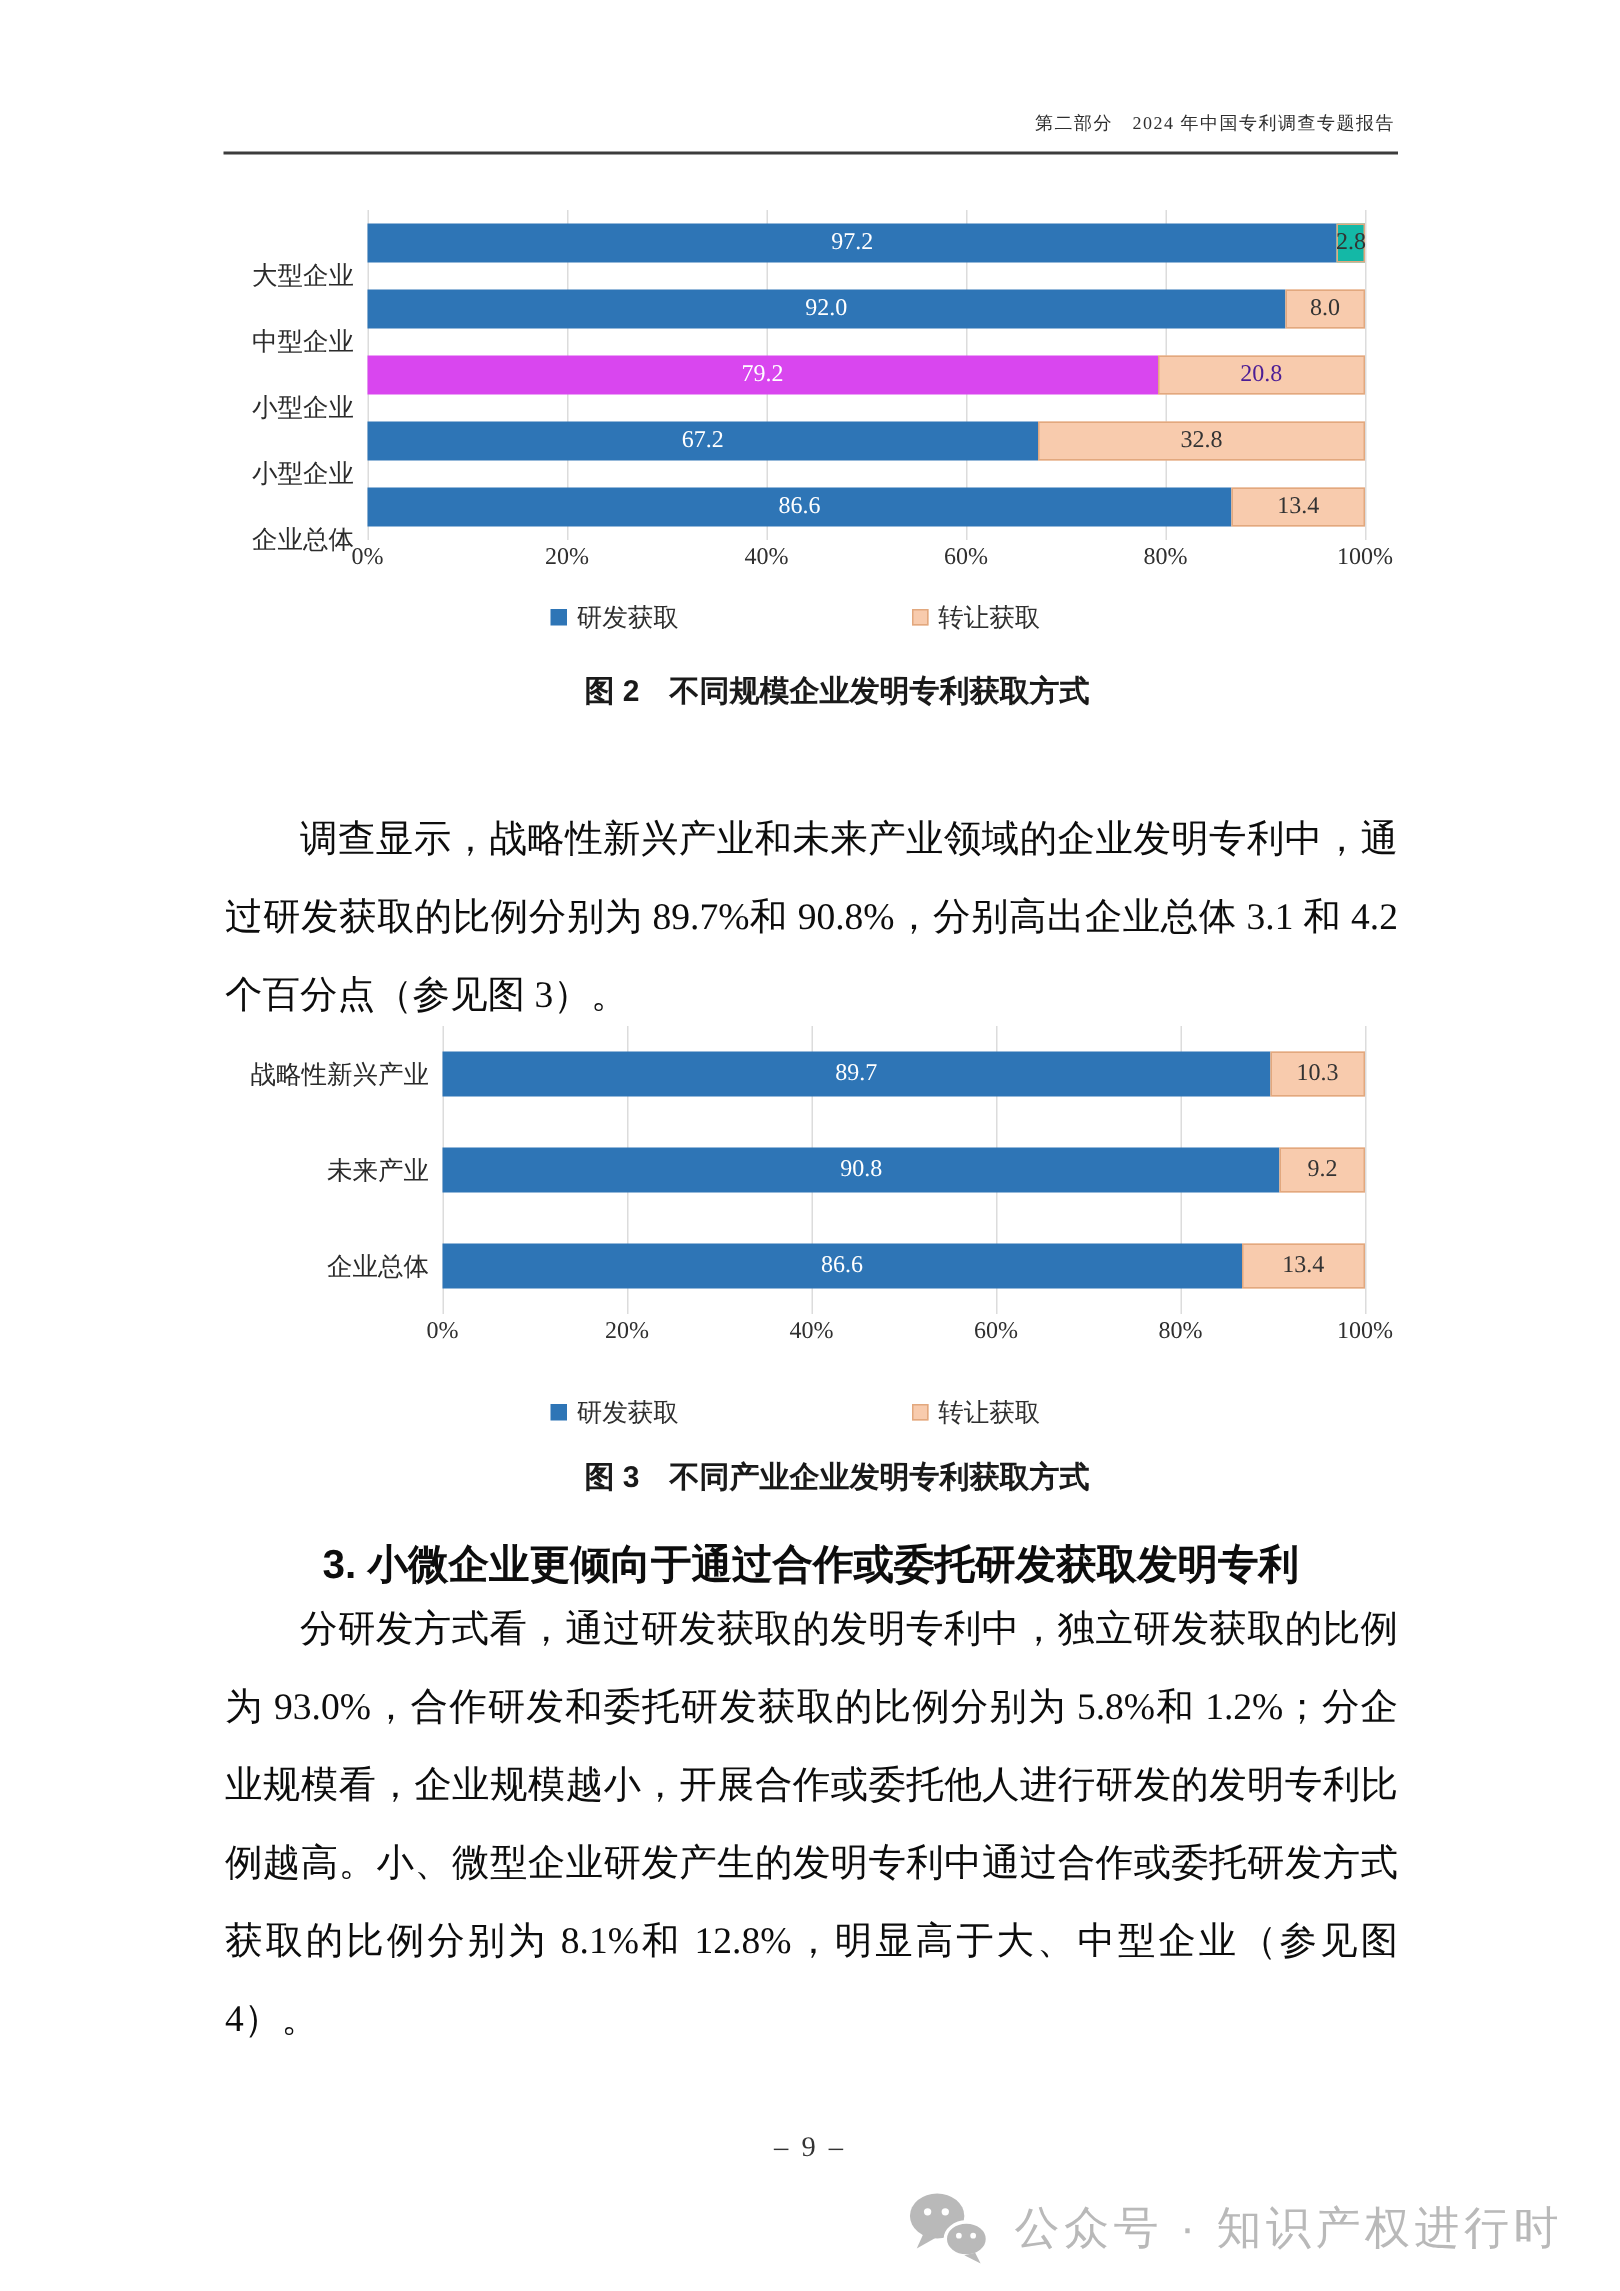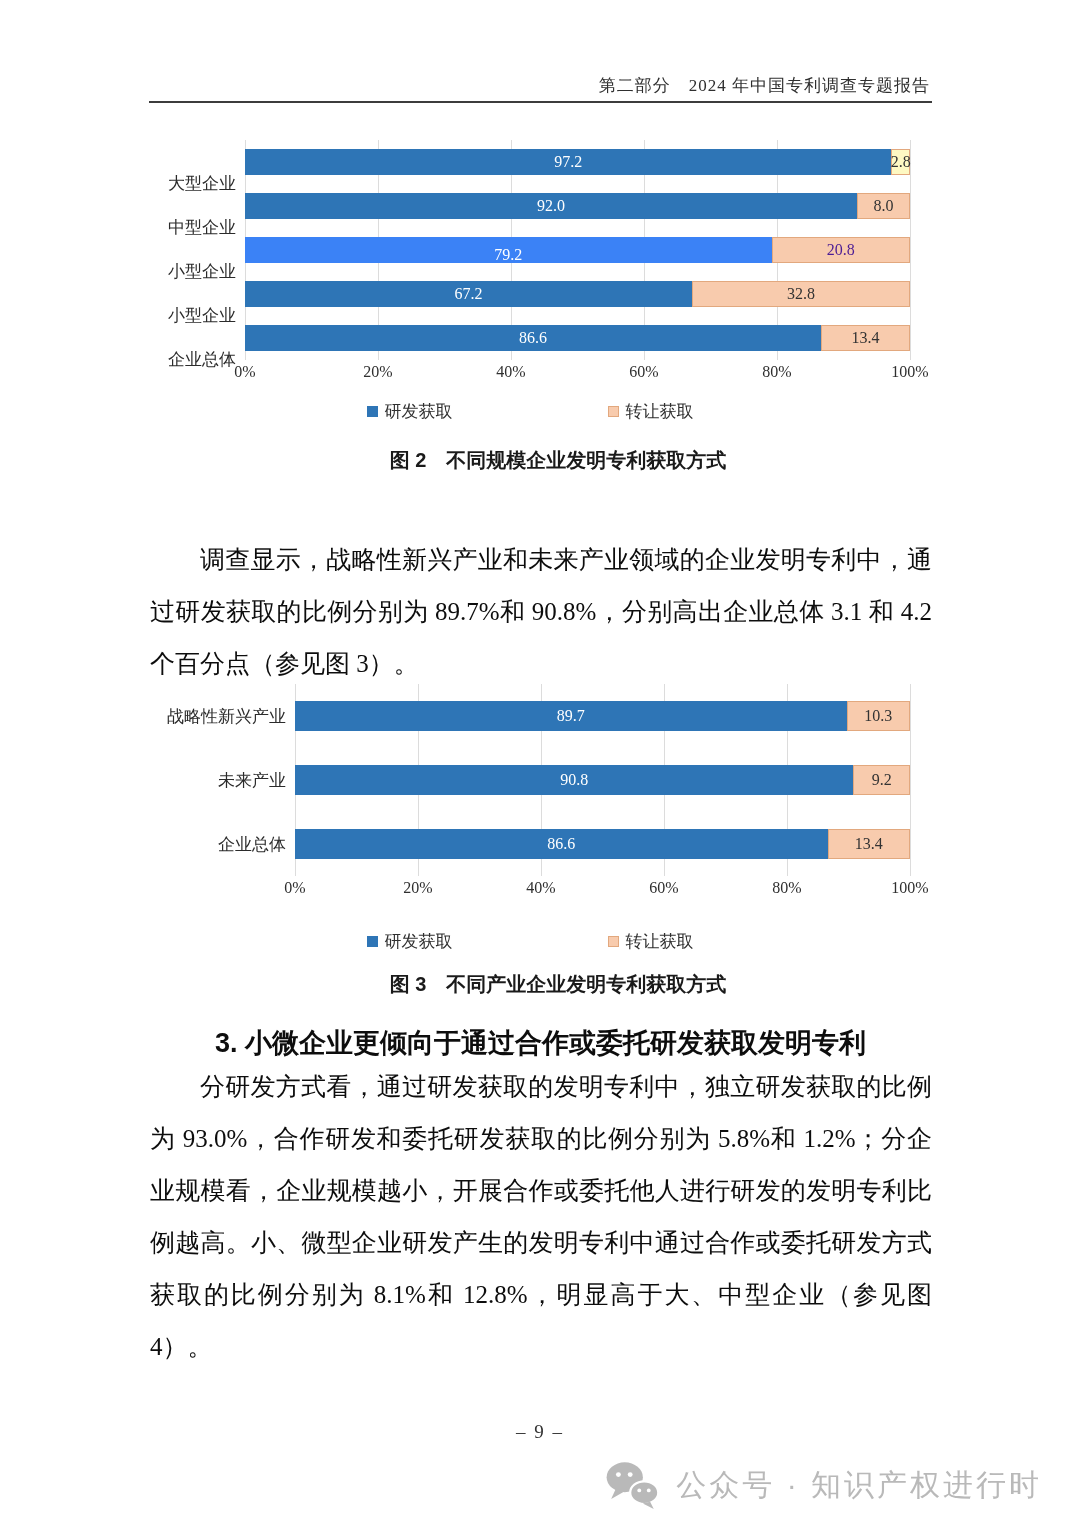--- a/index.html
+++ b/index.html
@@ -4,21 +4,21 @@
 <style>
   html,body{margin:0;padding:0;background:#e9e9e9;}
   .page{
     position:relative; width:1080px; height:1527px; margin:0 auto;
     background:#ffffff; overflow:hidden;
     font-family:"Liberation Serif","DejaVu Serif",serif; color:#111;
   }
   
   .header-text{
     position:absolute; top:74px; left:150px; width:780px;
-    text-align:right; font-size:17px; color:#2f2f2f; letter-spacing:1px;
+    text-align:right; font-size:12px; color:#2f2f2f; letter-spacing:1px;
   }
   .header-rule{
     position:absolute; top:101px; left:149px; width:783px; height:2px; background:#3c3c3c;
   }
   
   .chart{ position:absolute; left:150px; width:760px; }
   #chart1{ top:140px; }
   #chart2{ top:684px; }
   .rows{ position:relative; }
   .grid-layer{ position:absolute; top:0; bottom:0; right:0; z-index:0; }
@@ -97,40 +97,40 @@
           <i class="gridline" style="left: 60%; background: rgb(220, 220, 220);"></i>
           <i class="gridline" style="left: 80%; background: rgb(220, 220, 220);"></i>
           <i class="gridline" style="left: 100%; background: rgb(220, 220, 220);"></i>
         </div>
         <div class="crow">
           <div class="cat">大型企业</div>
           <div class="track">
             <div class="seg" style="width: 97.2%; background: rgb(46, 117, 182);">
               <span class="val" style="color: rgb(255, 255, 255); text-align: right;">97.2</span>
             </div>
-            <div class="seg" style="width: 2.8%; background: #fef9c3; border: 1px solid rgb(226, 168, 126);">
+            <div class="seg" style="width: 2.8%; background: #14b8a6; border: 1px solid rgb(226, 168, 126);">
               <span class="val" style="color: rgb(51, 51, 51);">2.8</span>
             </div>
           </div>
         </div>
         <div class="crow">
           <div class="cat">中型企业</div>
           <div class="track">
             <div class="seg" style="width: 92%; background: rgb(46, 117, 182);">
               <span class="val" style="color: rgb(255, 255, 255);">92.0</span>
             </div>
             <div class="seg" style="width: 8%; background: rgb(248, 203, 173); border: 1px solid rgb(226, 168, 126);">
               <span class="val" style="color: rgb(51, 51, 51);">8.0</span>
             </div>
           </div>
         </div>
         <div class="crow">
           <div class="cat">小型企业</div>
           <div class="track">
-            <div class="seg" style="width: 79.2%; background: #3b82f6; align-items: flex-end;">
+            <div class="seg" style="width: 79.2%; background: #d946ef;">
               <span class="val" style="color: rgb(255, 255, 255);">79.2</span>
             </div>
             <div class="seg" style="width: 20.8%; background: rgb(248, 203, 173); border: 1px solid rgb(226, 168, 126);">
               <span class="val" style="color: #4c1d95;">20.8</span>
             </div>
           </div>
         </div>
         <div class="crow">
           <div class="cat">小型企业</div>
           <div class="track">

